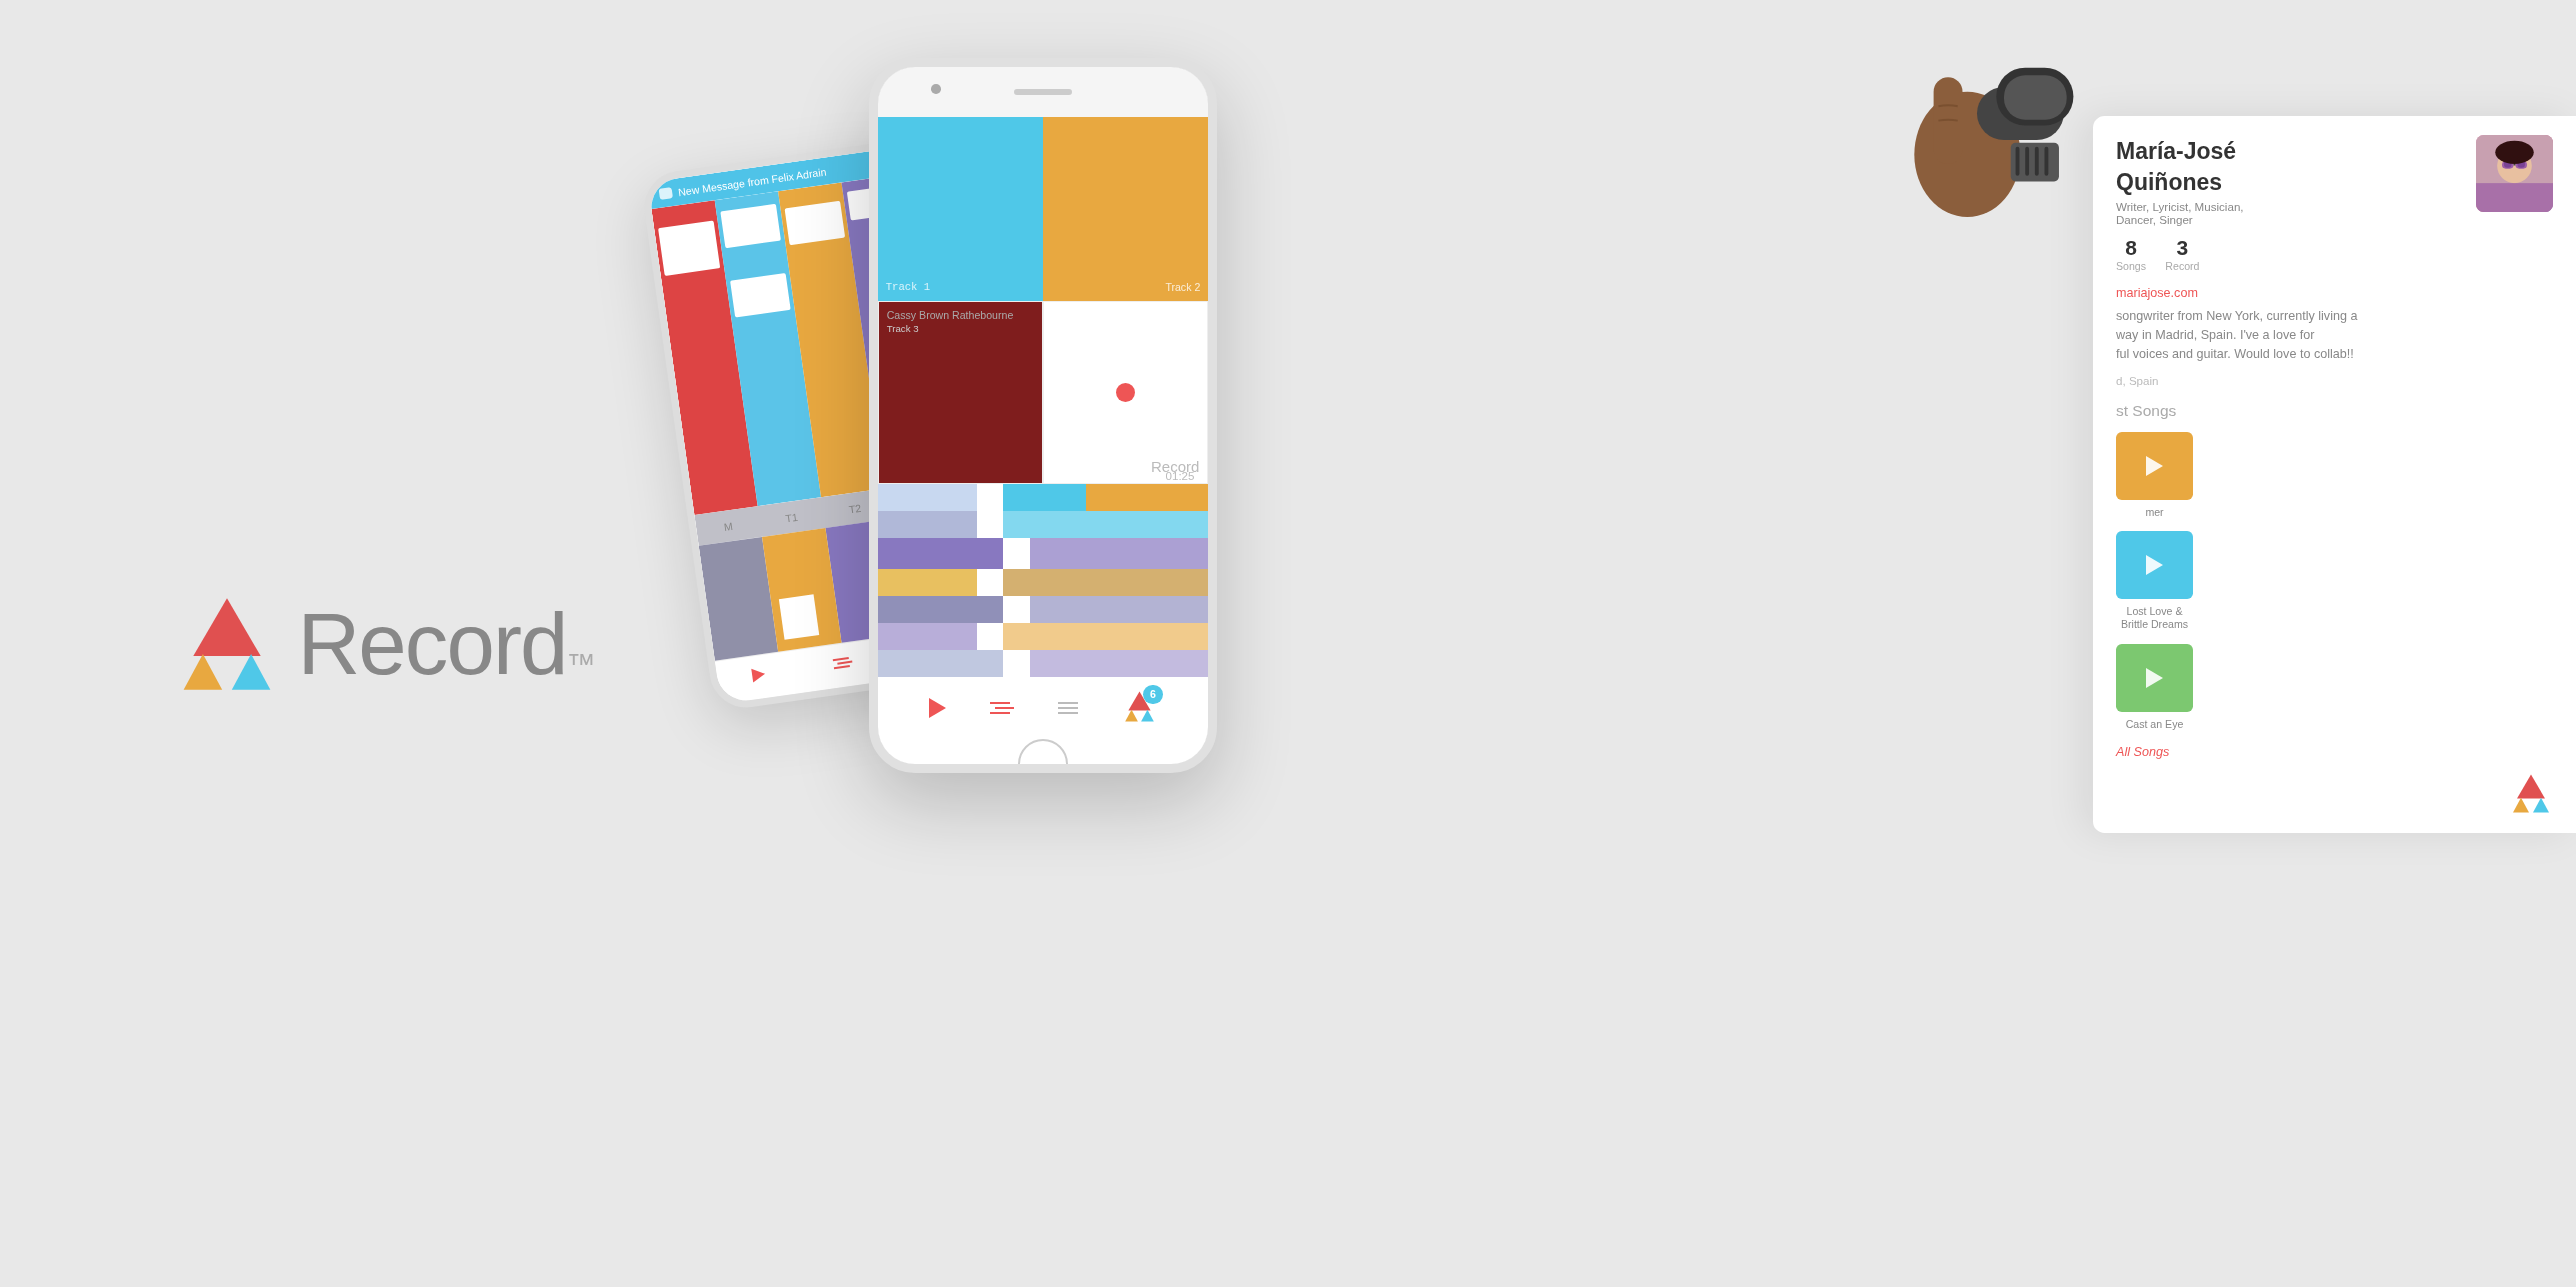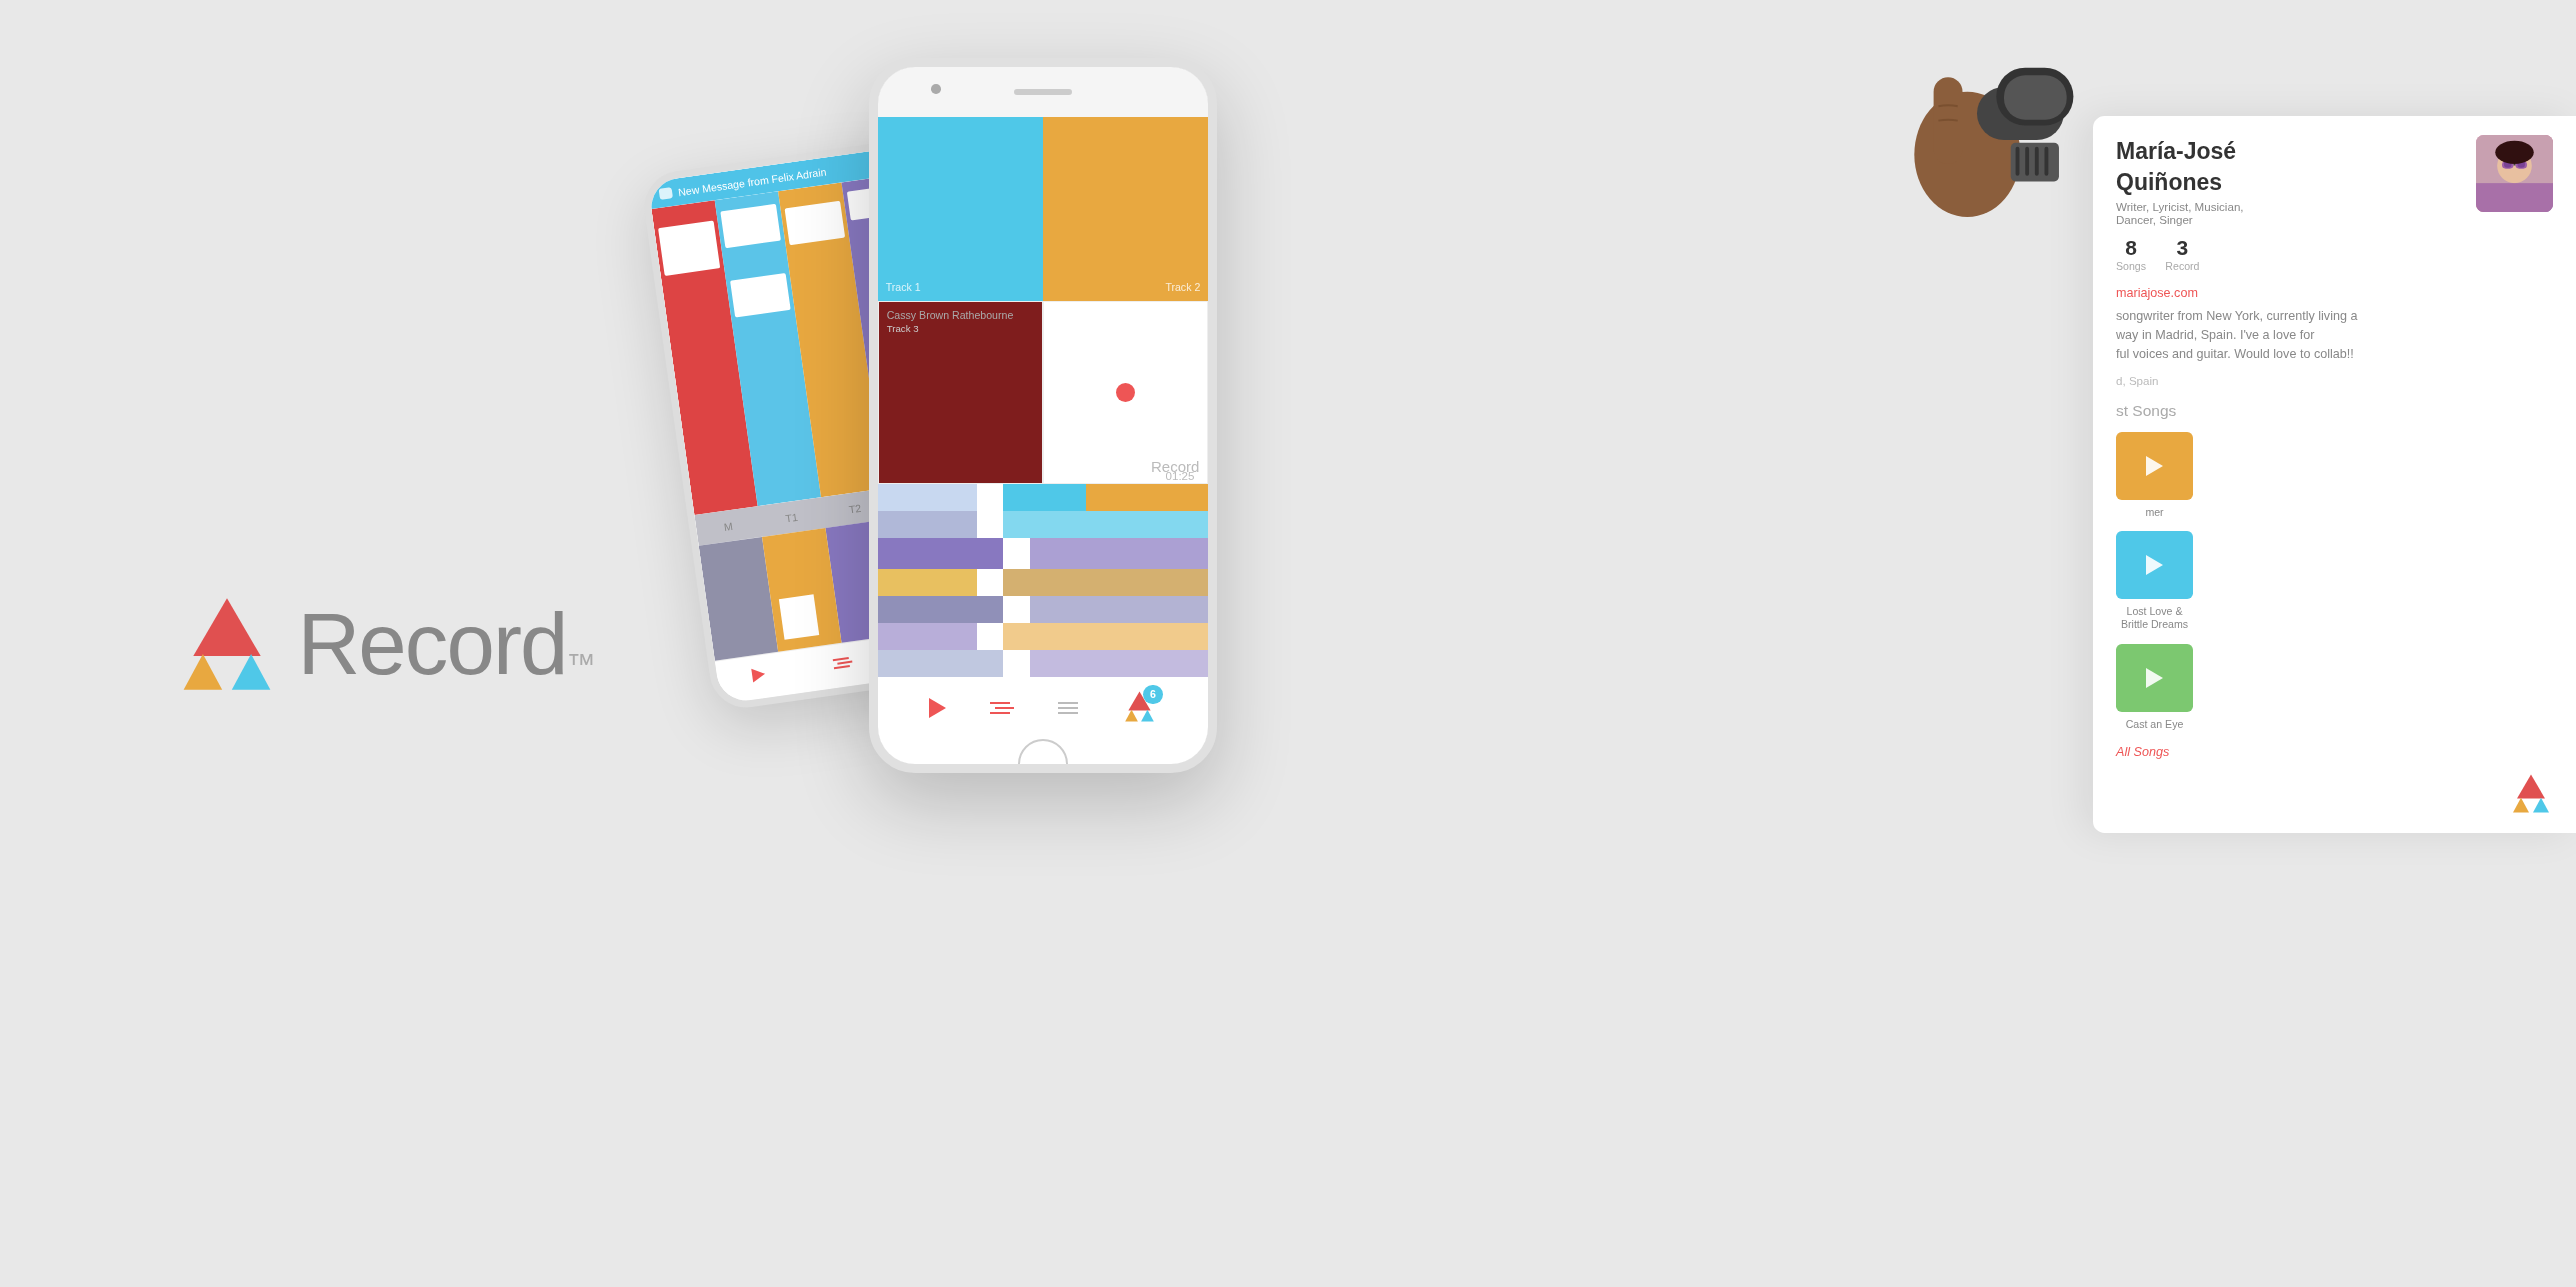--- a/index.html
+++ b/index.html
@@ -579,21 +579,21 @@
   <div class="phone-front-top">
     <div class="phone-camera"></div>
     <div class="phone-speaker"></div>
   </div>
 
   <div class="phone-screen">
     <div class="front-screen-wrapper">
 
       <div class="front-tracks">
 
-        <div class="ft-track1" style="grid-column:1;grid-row:1;">
+        <div class="ft-track1" style="grid-column:1;grid-row:1;font-family:Liberation Mono, monospace;">
           <span class="track-label-text">Track 1</span>
         </div>
 
         <div class="ft-track2" style="grid-column:2;grid-row:1;">
           <span class="track-label-text">Track 2</span>
         </div>
 
         <div class="ft-track3" style="grid-column:1;grid-row:2;flex-direction:column;justify-content:flex-start;padding:9.7px;">
           <div class="cassy-label">
             <span style="font-size:10.6px;color:#aaa;">Cassy Brown Rathebourne</span><br>

